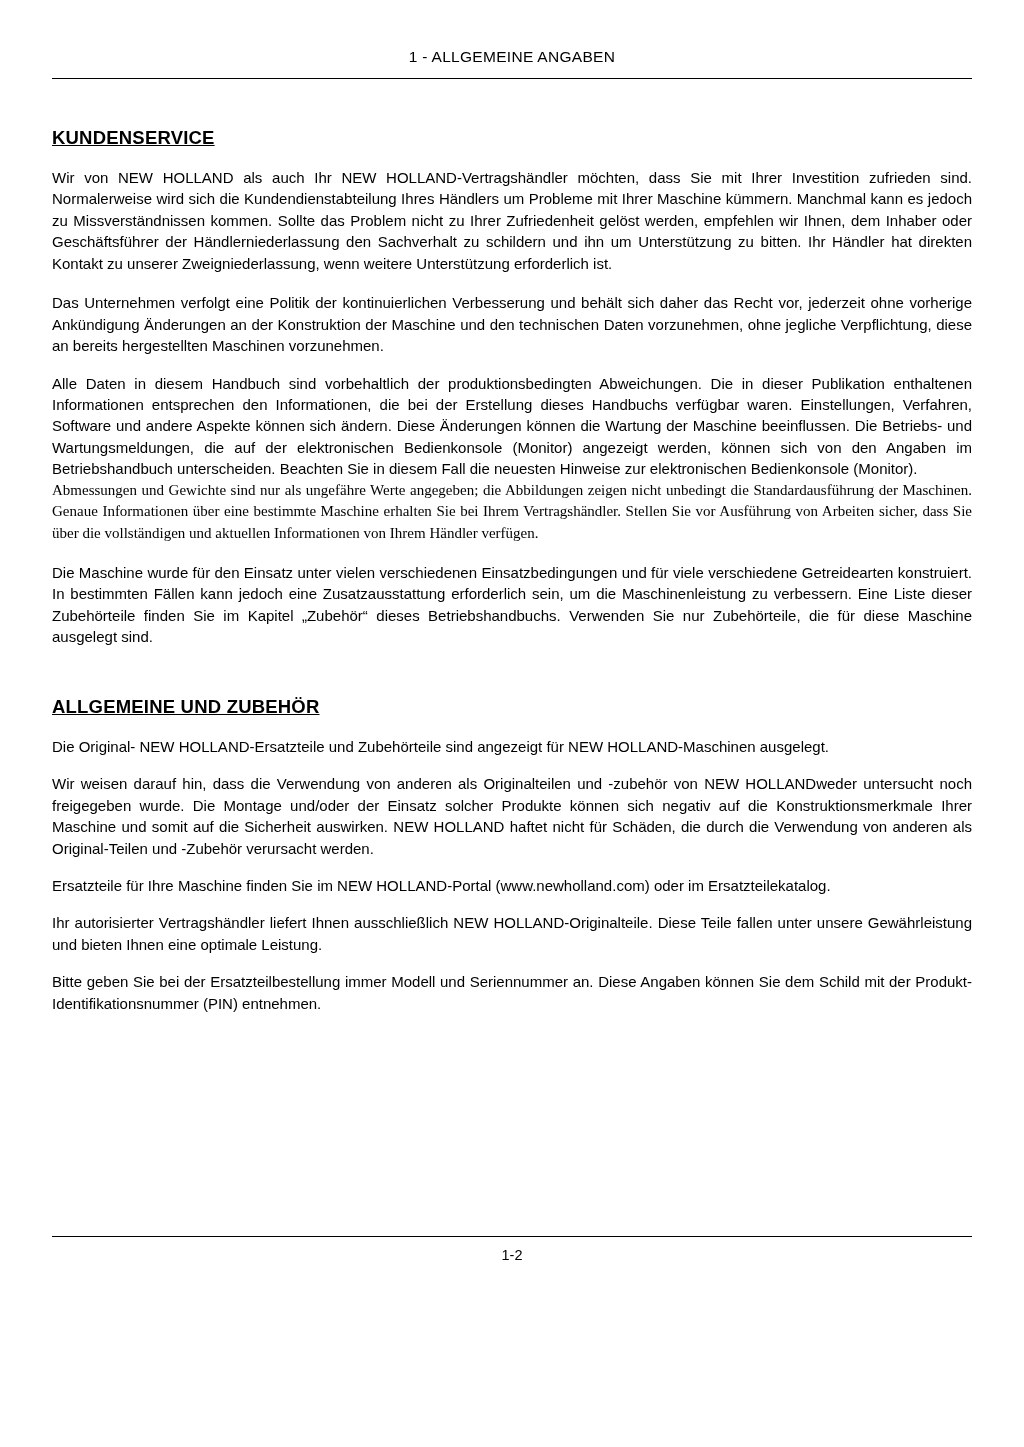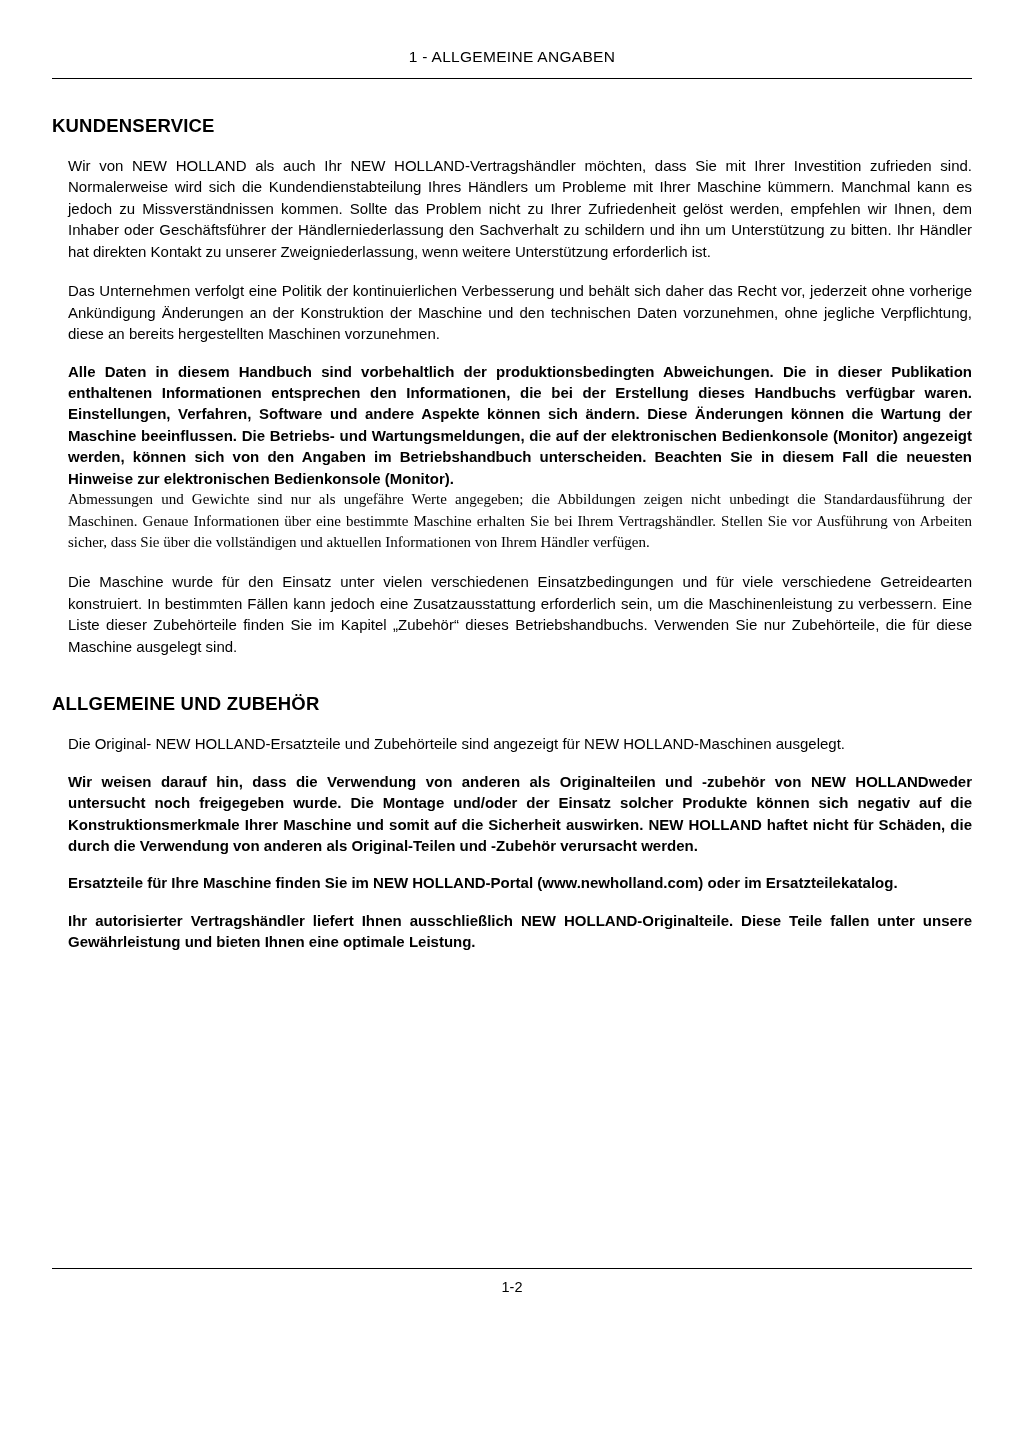--- a/index.html
+++ b/index.html
@@ -34,42 +34,42 @@
   }
   .header-rule {
     border: 0;
     border-top: 1.5px solid #000;
     margin: 12px 0 0 0;
   }
   h2.section {
     font-size: 18.5px;
     font-weight: bold;
     letter-spacing: 0.2px;
-    margin: 36px 0 0 0;
+    margin: 48px 0 0 0;
+    text-decoration: underline;
   }
   p.body {
     font-size: 15px;
     line-height: 1.43;
     text-align: justify;
-    margin: 18px 0 0 16px;
+    margin: 18px 0 0 0;
     hyphens: manual;
   }
   p.body.gap-sm {
     margin-top: 16px;
-    font-weight: bold;
   }
   p.body.nogap {
     margin-top: 0;
     font-family: Liberation Serif, serif;
   }
   .footer {
     position: absolute;
     left: 52px;
     right: 52px;
-    bottom: 32px;
+    bottom: 64px;
   }
   .footer-rule {
     border: 0;
     border-top: 1.5px solid #000;
     margin: 0 0 10px 0;
   }
   .footer-page {
     text-align: center;
     font-size: 14.5px;
   }
@@ -91,20 +91,21 @@
     <p class="body gap-sm">Alle Daten in diesem Handbuch sind vorbehaltlich der produktionsbedingten Abweichungen. Die in dieser Publikation enthaltenen Informationen entsprechen den Informationen, die bei der Erstellung dieses Handbuchs verfügbar waren. Einstellungen, Verfahren, Software und andere Aspekte können sich ändern. Diese Änderungen können die Wartung der Maschine beeinflussen. Die Betriebs- und Wartungsmeldungen, die auf der elektronischen Bedienkonsole (Monitor) angezeigt werden, können sich von den Angaben im Betriebshandbuch unterscheiden. Beachten Sie in diesem Fall die neuesten Hinweise zur elektronischen Bedienkonsole (Monitor).</p>
     <p class="body nogap">Abmessungen und Gewichte sind nur als ungefähre Werte angegeben; die Abbildungen zeigen nicht unbedingt die Standardausführung der Maschinen. Genaue Informationen über eine bestimmte Maschine erhalten Sie bei Ihrem Vertragshändler. Stellen Sie vor Ausführung von Arbeiten sicher, dass Sie über die vollständigen und aktuellen Informationen von Ihrem Händler verfügen.</p>
 
     <p class="body">Die Maschine wurde für den Einsatz unter vielen verschiedenen Einsatzbedingungen und für viele verschiedene Getreidearten konstruiert. In bestimmten Fällen kann jedoch eine Zusatzausstattung erforderlich sein, um die Maschinenleistung zu verbessern. Eine Liste dieser Zubehörteile finden Sie im Kapitel „Zubehör“ dieses Betriebshandbuchs. Verwenden Sie nur Zubehörteile, die für diese Maschine ausgelegt sind.</p>
 
     <h2 class="section">ALLGEMEINE UND ZUBEHÖR</h2>
     <p class="body">Die Original- NEW HOLLAND-Ersatzteile und Zubehörteile sind angezeigt für NEW HOLLAND-Maschinen ausgelegt.</p>
     <p class="body gap-sm">Wir weisen darauf hin, dass die Verwendung von anderen als Originalteilen und -zubehör von NEW HOLLANDweder untersucht noch freigegeben wurde. Die Montage und/oder der Einsatz solcher Produkte können sich negativ auf die Konstruktionsmerkmale Ihrer Maschine und somit auf die Sicherheit auswirken. NEW HOLLAND haftet nicht für Schäden, die durch die Verwendung von anderen als Original-Teilen und -Zubehör verursacht werden.</p>
     <p class="body gap-sm">Ersatzteile für Ihre Maschine finden Sie im NEW HOLLAND-Portal (www.newholland.com) oder im Ersatzteilekatalog.</p>
     <p class="body gap-sm">Ihr autorisierter Vertragshändler liefert Ihnen ausschließlich NEW HOLLAND-Originalteile. Diese Teile fallen unter unsere Gewährleistung und bieten Ihnen eine optimale Leistung.</p>
+    <p class="body gap-sm">Bitte geben Sie bei der Ersatzteilbestellung immer Modell und Seriennummer an. Diese Angaben können Sie dem Schild mit der Produkt-Identifikationsnummer (PIN) entnehmen.</p>
 
   </div>
 
   <div class="footer">
     <hr class="footer-rule">
     <div class="footer-page">1-2</div>
   </div>
 
 </div>
 

